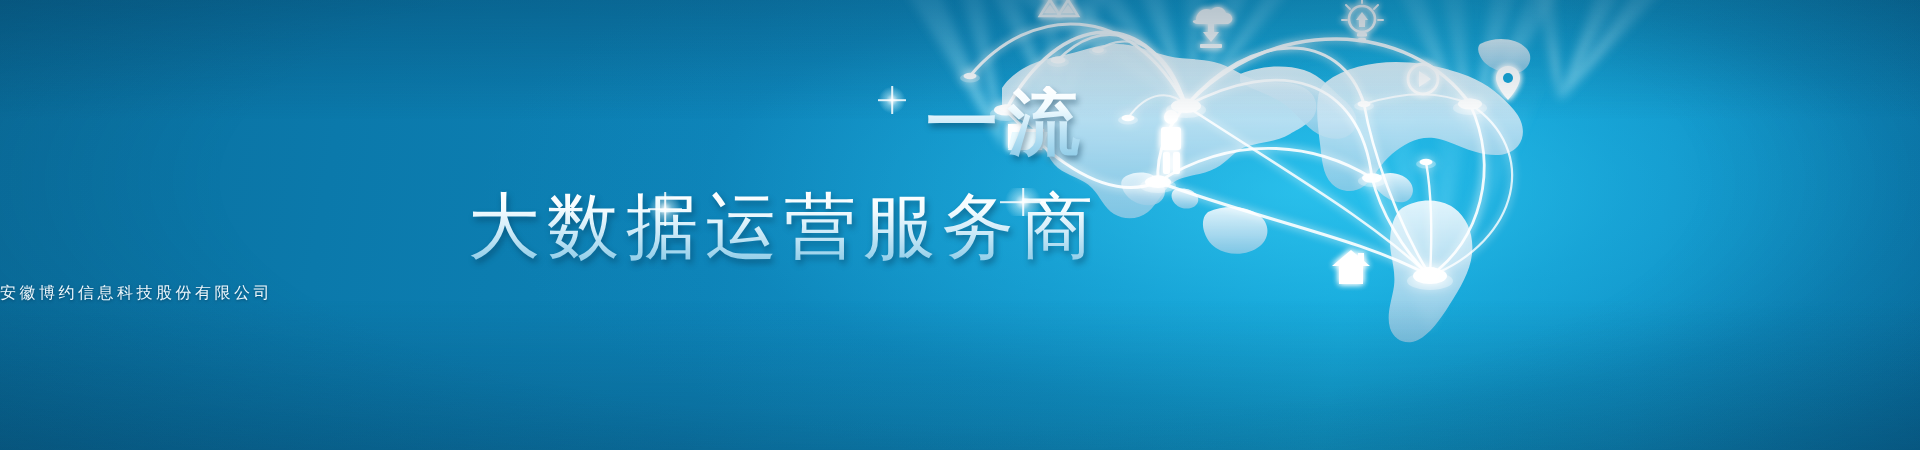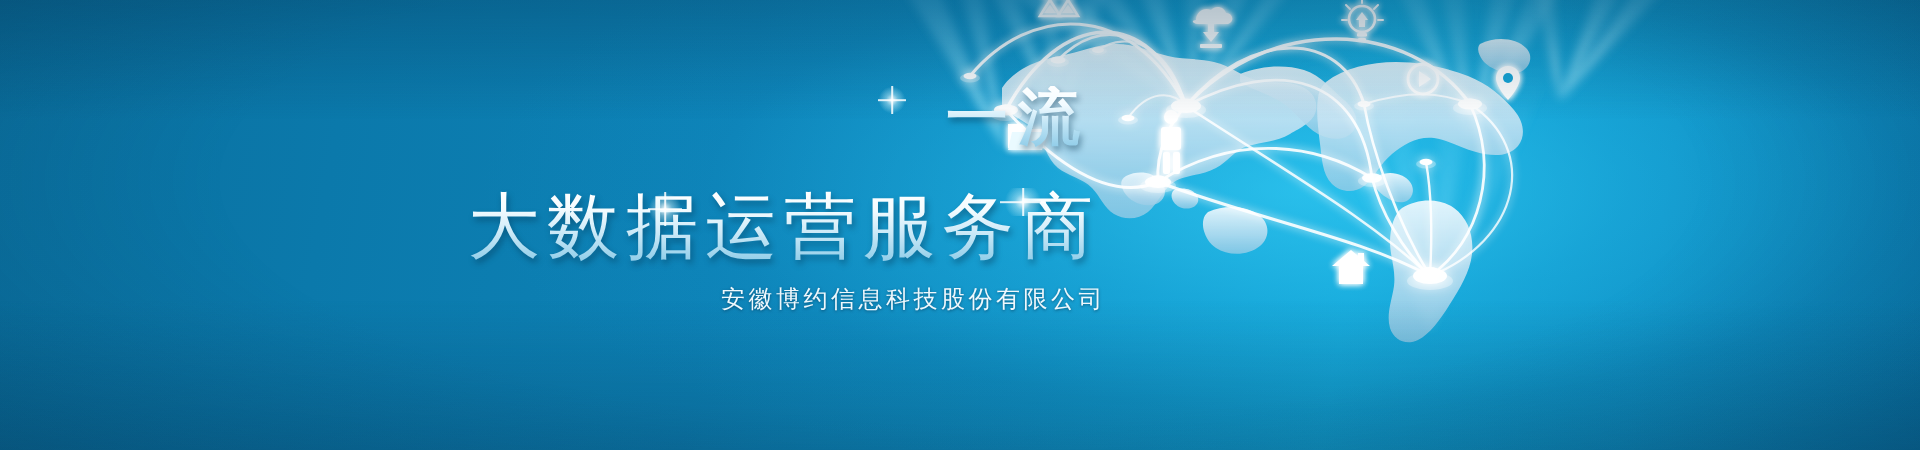--- a/index.html
+++ b/index.html
@@ -69,21 +69,21 @@
     left:0; top:0;
     width:1180px; height:450px;
     pointer-events:none;
   }
 
   .head-line1 {
     position:absolute;
     left:0; top:86px;
     width:1090px;
     text-align:right;
-    font-size:62px;
+    font-size:72px;
     font-weight:bold;
     letter-spacing:10px;
     line-height:1;
     font-family:"DejaVu Sans","Liberation Sans",sans-serif;
     background:linear-gradient(180deg,#ffffff 0%,#f2fbff 30%,#bfe4f5 62%,#8fcce8 100%);
     -webkit-background-clip:text;
     background-clip:text;
     color:transparent;
     -webkit-text-fill-color:transparent;
     filter:drop-shadow(2px 4px 3px rgba(3,48,78,0.45));
@@ -104,22 +104,21 @@
     background-clip:text;
     color:transparent;
     -webkit-text-fill-color:transparent;
     filter:drop-shadow(2px 4px 3px rgba(3,48,78,0.45));
   }
 
   .subtitle {
     position:absolute;
     left:0; top:283px;
     width:1106px;
-    text-align:right;
-    font-size:24px;
+    font-size:16px;
     letter-spacing:3.5px;
     color:#eef8fd;
     font-family:"DejaVu Sans","Liberation Sans",sans-serif;
     text-shadow:0 1px 3px rgba(2,40,66,0.55);
   }
 
   
   .sparkle {
     position:absolute;
     width:34px; height:34px;

